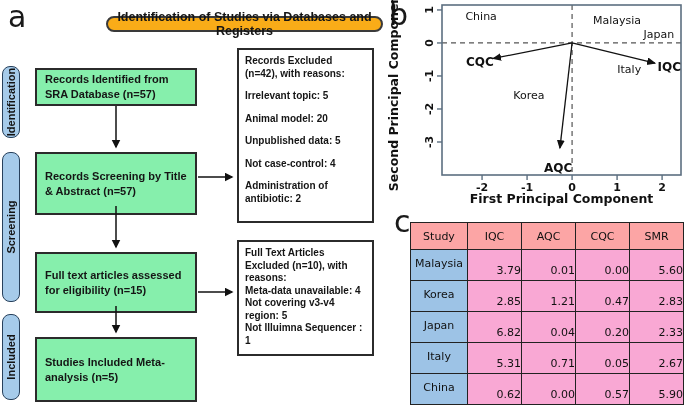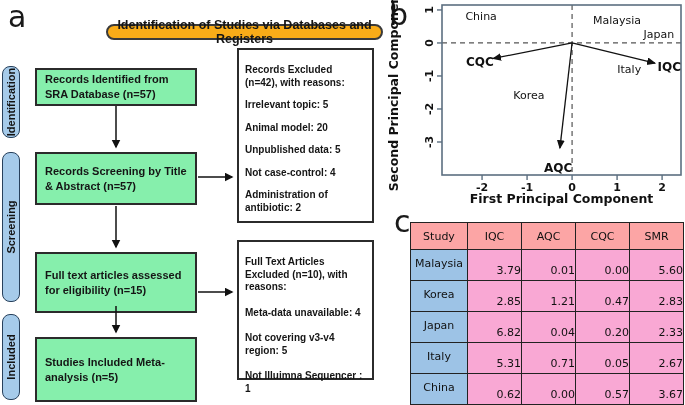--- a/index.html
+++ b/index.html
@@ -21,21 +21,21 @@
     line-height: 1;
     font-family: "DejaVu Sans", sans-serif;
   }
   #label-a { left: 8px;  top: 2px; }
   #label-b { left: 389px; top: 0px; }
   #label-c { left: 394px; top: 207px; }
 
   
   .flow-header {
     position: absolute;
-    left: 106px; top: 24px;
+    left: 106px; top: 16px;
     width: 277px; height: 16px;
     background: #F9AC18;
     border: 2px solid #3a3a3a;
     border-radius: 8px;
     font-size: 12.5px;
     font-weight: bold;
     color: #151515;
     display: flex; align-items: center; justify-content: center;
     text-align: center;
   }
@@ -57,37 +57,37 @@
     position: absolute;
     left: 35px; width: 162px;
     background: #86efac;
     border: 2px solid #2b2b2b;
     font-size: 11px; font-weight: bold; color: #151515;
     line-height: 1.35;
     display: flex; align-items: center;
     padding: 4px 8px;
   }
   #flow-box-0 { top: 68px;  height: 38px; }
-  #flow-box-1 { top: 152px; height: 53px; }
+  #flow-box-1 { top: 152px; height: 63px; }
   #flow-box-2 { top: 252px; height: 61px; }
   #flow-box-3 { top: 337px; height: 65px; }
 
   .excl-box {
     position: absolute;
     width: 137px;
     background: #ffffff;
     border: 2px solid #2b2b2b;
     font-size: 10px; font-weight: bold; color: #151515;
     line-height: 1.25;
-    padding: 14px 6px;
+    padding: 5px 6px;
   }
   #excl-box-0 { left: 237px; top: 48px;  height: 175px; }
-  #excl-box-1 { left: 237px; top: 240px; height: 140px; }
+  #excl-box-1 { left: 237px; top: 240px; height: 116px; }
   #excl-box-0 .excl-item { margin-top: 10px; }
-  #excl-box-1 .excl-item { margin-top: 13px; }
+  #excl-box-1 .excl-item { }
 
   #flow-arrows { position: absolute; left: 0; top: 0; pointer-events: none; }
 
   
   #pca-plot { position: absolute; left: 388px; top: 0; }
 
   
   #results-table {
     position: absolute;
     left: 410px; top: 222px;
@@ -252,18 +252,18 @@
           <td>5.31</td>
           <td>0.71</td>
           <td>0.05</td>
           <td>2.67</td>
         </tr>
         <tr>
           <th>China</th>
           <td>0.62</td>
           <td>0.00</td>
           <td>0.57</td>
-          <td>3.67</td>
+          <td>5.90</td>
         </tr>
       </tbody>
   </table>
 
 </div>
 
 </body></html>

